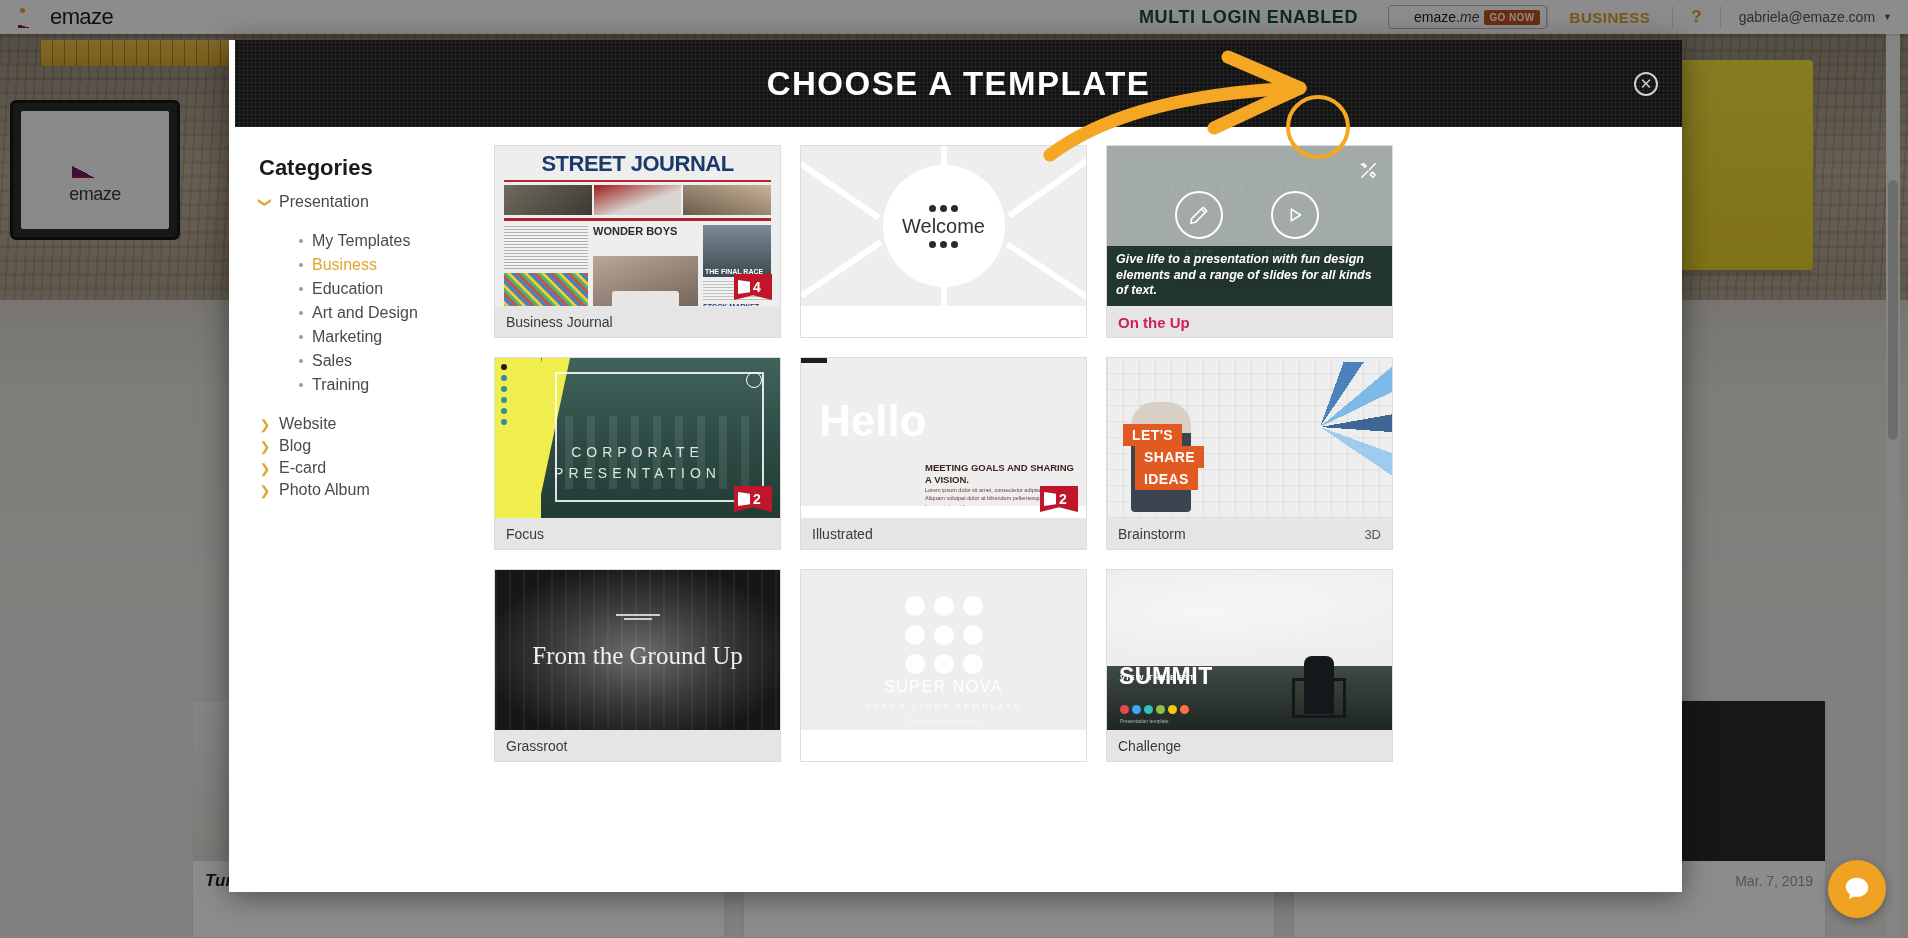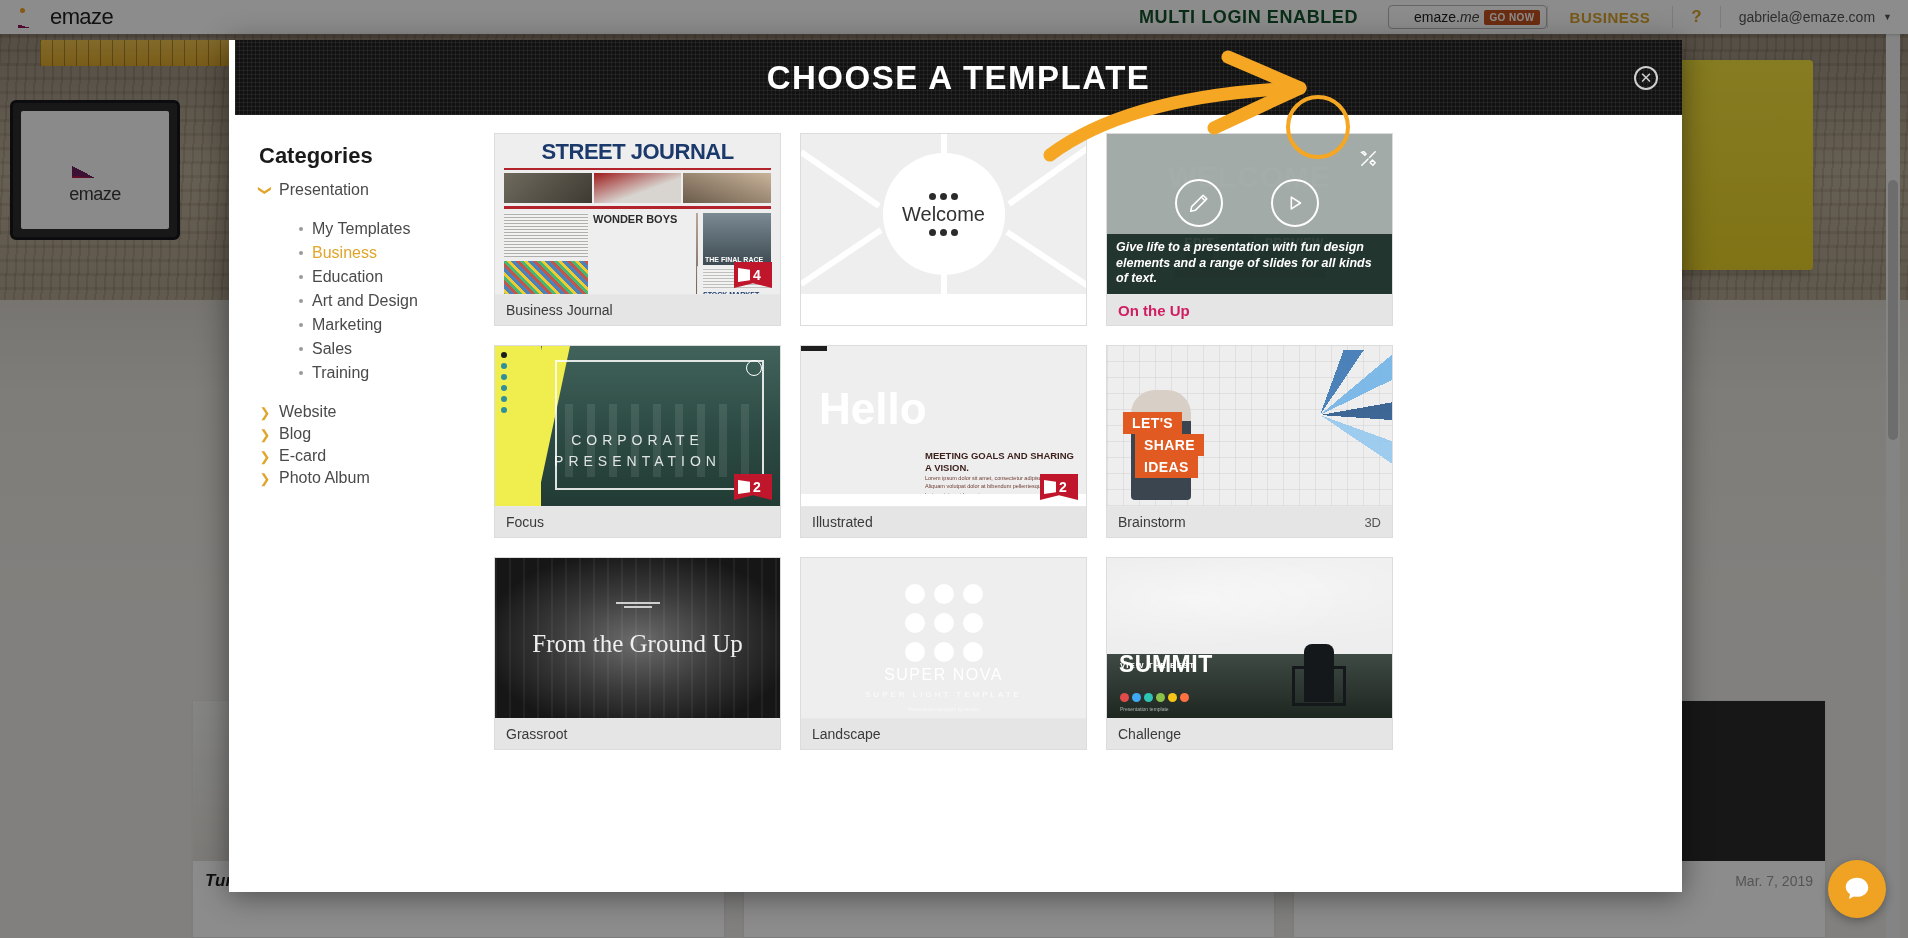--- a/index.html
+++ b/index.html
@@ -162,21 +162,21 @@
   
   .modal-backdrop{
     position:absolute; inset:0; background:rgba(0,0,0,.45); z-index:80;
   }
   .modal{
     position:absolute; left:229px; top:40px; width:1453px; height:852px;
     background:#ffffff; z-index:90; box-shadow:0 4px 28px rgba(0,0,0,.45);
     display:flex; flex-direction:column;
   }
   .modal-header{
-    height:75px; background:#121212; position:relative;
+    height:87px; background:#121212; position:relative;
     display:flex; align-items:center; justify-content:center;
     background-image:
       repeating-linear-gradient(0deg, rgba(255,255,255,.06) 0 1px, transparent 1px 4px),
       repeating-linear-gradient(90deg, rgba(255,255,255,.06) 0 1px, transparent 1px 4px);
     margin-left: 6px;
   }
   .modal-title{
     color:#fff; font-size:33px; font-weight:bold; letter-spacing:1.5px;
     text-transform:uppercase;
   }
@@ -260,21 +260,21 @@
   .jr-cols{ display:flex; gap:5px; height:92px;}
   .jr-col-l{ width:84px; display:flex; flex-direction:column; gap:4px;}
   .jr-text{
     flex:1; background:
       repeating-linear-gradient(0deg,#9a9a9a 0 1px, #f4f4f2 1px 3px);
     opacity:.75;
   }
   .jr-crowd{ height:44px; background:
       repeating-linear-gradient(45deg,#2f6fb0 0 3px,#c0392b 3px 6px,#27ae60 6px 9px,#f1c40f 9px 12px);
       opacity:.85;}
-  .jr-col-m{ flex:1; display:flex; flex-direction:row; gap:19px;}
+  .jr-col-m{ flex:1; display:flex; flex-direction:column; gap:19px;}
   .jr-wb{ font-size:11px; font-weight:bold; color:#2b2b2b; }
   .jr-photo{ flex:1; background:linear-gradient(160deg,#b9a79a,#6d5c50); position:relative;}
   .jr-photo::after{content:"";position:absolute;left:18%;bottom:0;width:64%;height:42%;background:#e8e6e2;border-radius:3px 3px 0 0;}
   .jr-col-r{ width:68px; display:flex; flex-direction:column; gap:3px;}
   .jr-bridge{ height:52px; background:linear-gradient(180deg,#7b8a93,#3d4a52); position:relative;}
   .jr-bridge .lbl{
     position:absolute; left:2px; bottom:2px; font-size:7px; color:#fff; font-weight:bold;
   }
   .jr-sm{ flex:1; background:repeating-linear-gradient(0deg,#aaa 0 1px,#f4f4f2 1px 3px); opacity:.7;}
   .jr-stock{ font-size:7px; font-weight:bold; color:#1b3a6b; }
@@ -752,23 +752,20 @@
                   <i></i>
                   <i></i>
                   <i></i>
                   <i></i>
                   <i></i>
               </div>
               <div class="ln-title">SUPER NOVA</div>
               <div class="ln-sub">SUPER LIGHT TEMPLATE</div>
               <div class="ln-tiny">Presentation template by emaze</div>
             </div>
-            <div class="cap">
-              <span>Landscape</span>
-            </div>
           </div>
 
           <div class="tcard">
             <div class="thumb th-chal">
               <div class="ch-clouds"></div>
               <div class="ch-ground"></div>
               <div class="ch-chair"></div>
               <div class="ch-person"></div>
               <div class="ch-title">SUMMIT</div>
               <div class="ch-sub">VIEW THE BEST</div>

